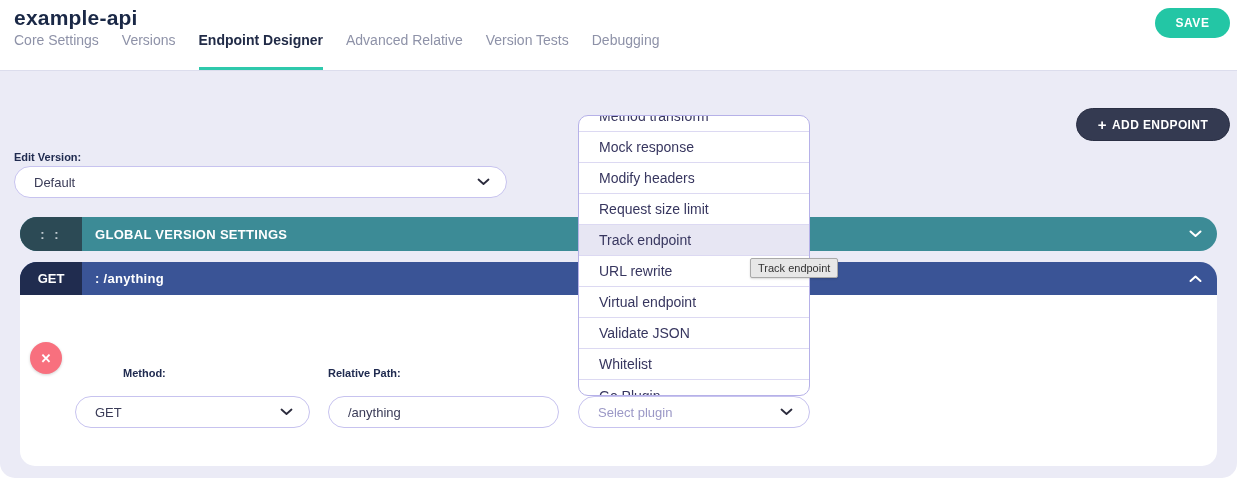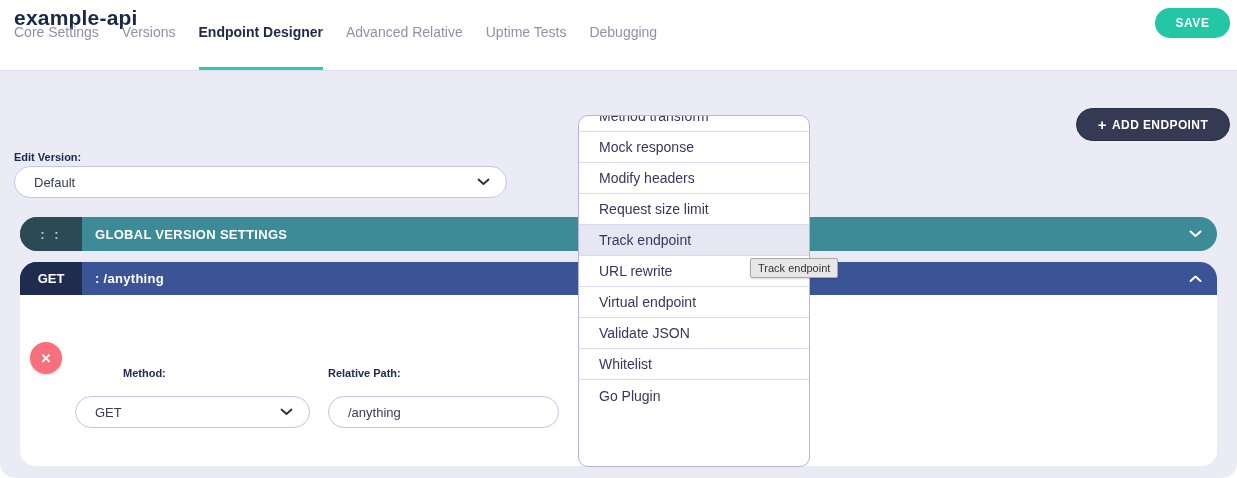--- a/index.html
+++ b/index.html
@@ -19,21 +19,21 @@
     background:#23c6a5; border:none; border-radius:15px;
     color:#fff; font-weight:700; font-size:12px; letter-spacing:.5px;
     font-family:inherit; cursor:pointer;
     display:flex; align-items:center; justify-content:center;
   }
   .tabbar {
     position:absolute; left:14px; top:40px; height:30px;
     display:flex; gap:23px; align-items:flex-end;
   }
   .tab {
-    font-size:14px; color:#8e92a8; padding-bottom:27px; cursor:pointer;
+    font-size:14px; color:#8e92a8; padding-bottom:19px; cursor:pointer;
     border-bottom:3px solid transparent; white-space:nowrap;
   }
   .tab.active { color:#212b47; font-weight:700; border-bottom-color:#2fc9ac; }
   .header-rule {
     position:absolute; left:0; top:70px; width:1237px; height:1px; background:#dcdded;
   }
 
   
   .body-bg {
     position:absolute; left:0; top:71px; width:1237px; height:407px;
@@ -94,21 +94,21 @@
   .delete-btn {
     position:absolute; left:30px; top:342px; width:32px; height:32px;
     border-radius:50%; background:#f8707e; border:none; cursor:pointer;
     color:#fff; font-size:13px; font-weight:700; font-family:inherit;
     display:flex; align-items:center; justify-content:center;
     box-shadow:0 1px 3px rgba(0,0,0,.18);
   }
 
   
   .plugin-menu {
-    position:absolute; left:578px; top:115px; width:232px; height:352px;
+    position:absolute; left:578px; top:115px; width:232px; height:281px;
     background:#fff; border:1px solid #b6b1e8; border-radius:10px;
     overflow:hidden; z-index:5;
   }
   .plugin-menu ul { list-style:none; margin-top:-15px; }
   .plugin-menu li {
     height:31px; display:flex; align-items:center; padding-left:20px;
     font-size:14px; color:#37365f; border-bottom:1px solid #dcd9f2; cursor:pointer;
   }
   .plugin-menu li:last-child { border-bottom:none; }
   .plugin-menu li.highlighted { background:#e7e6f3; }
@@ -126,21 +126,21 @@
 <div id="stage">
 
   <div class="app-title">example-api</div>
   <button class="save-btn">SAVE</button>
 
   <div class="tabbar">
     <div class="tab">Core Settings</div>
     <div class="tab">Versions</div>
     <div class="tab active">Endpoint Designer</div>
     <div class="tab">Advanced Relative</div>
-    <div class="tab">Uptime Tests</div>
+    <div class="tab">Version Tests</div>
     <div class="tab">Debugging</div>
   </div>
   <div class="header-rule"></div>
 
   <div class="body-bg"></div>
 
   <button class="add-endpoint-btn">
     <span class="plus">+</span>
     <span>ADD ENDPOINT</span>
   </button>

